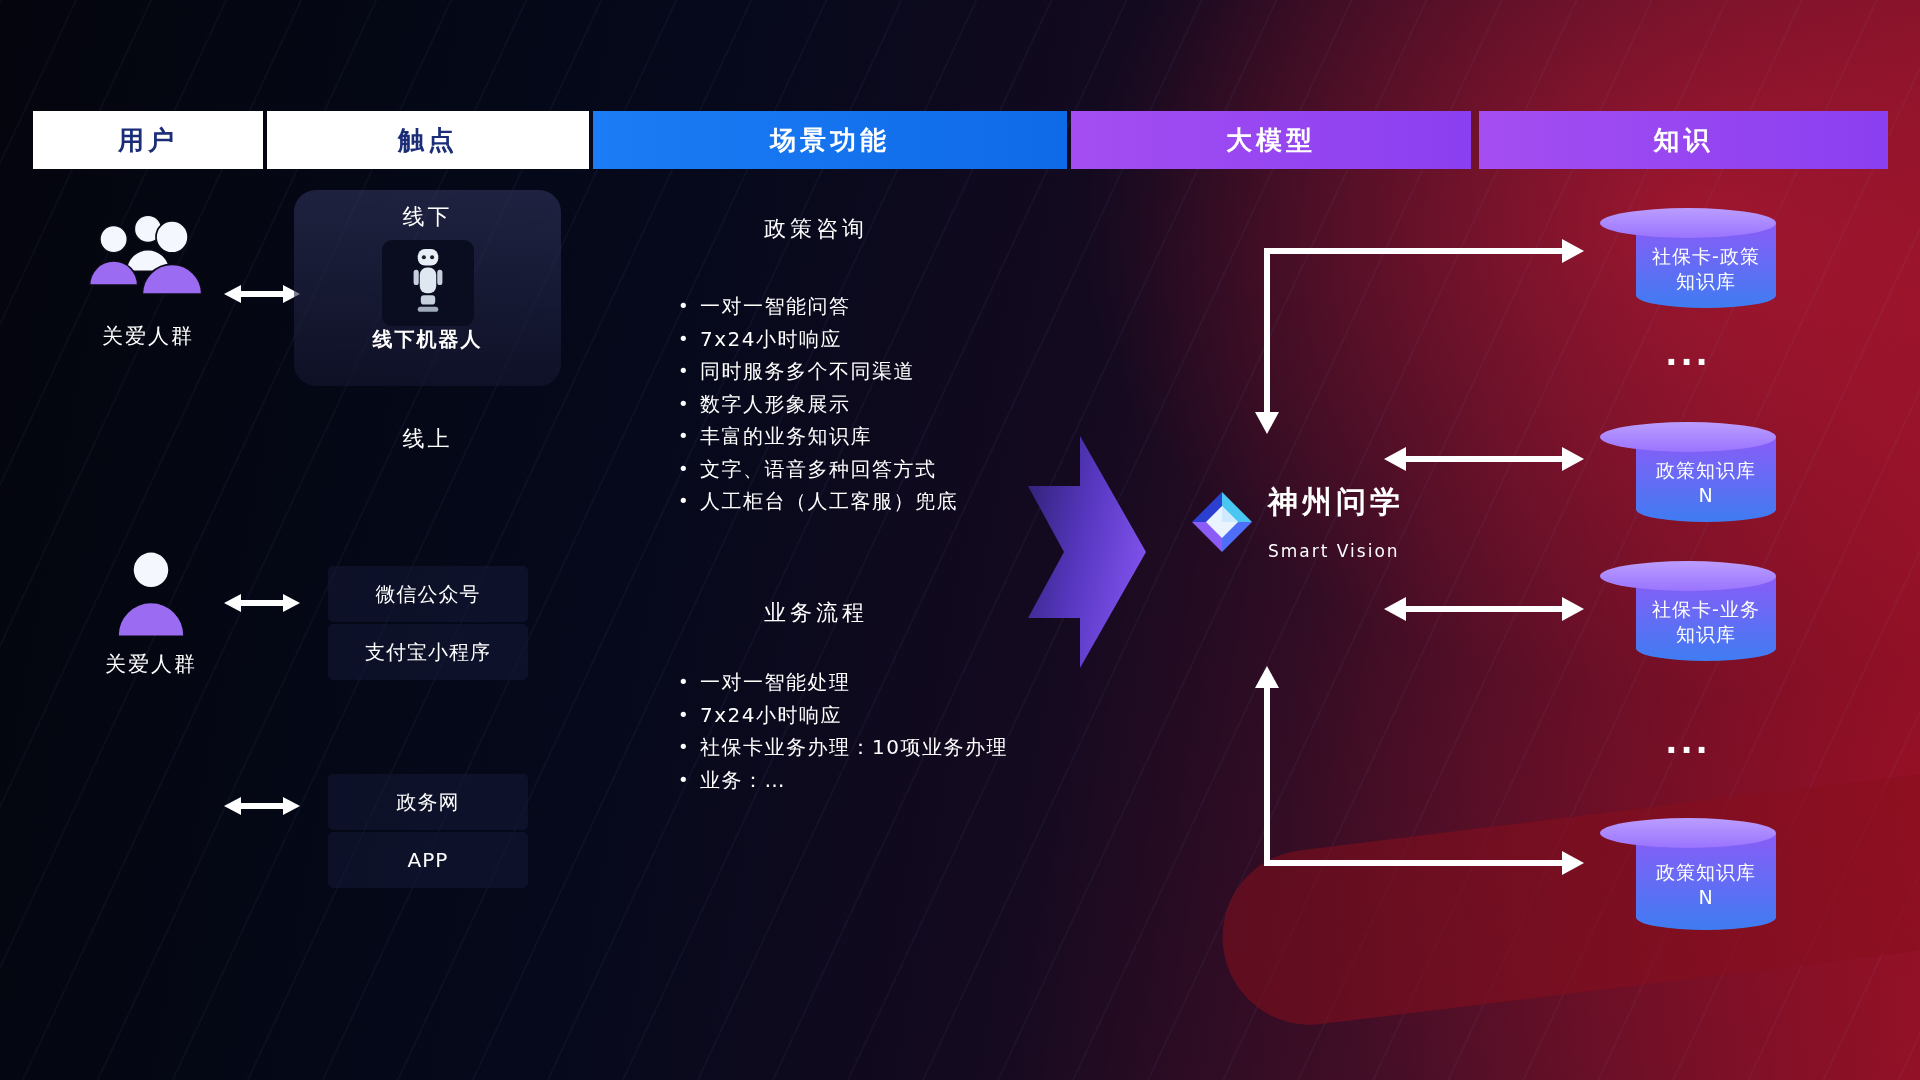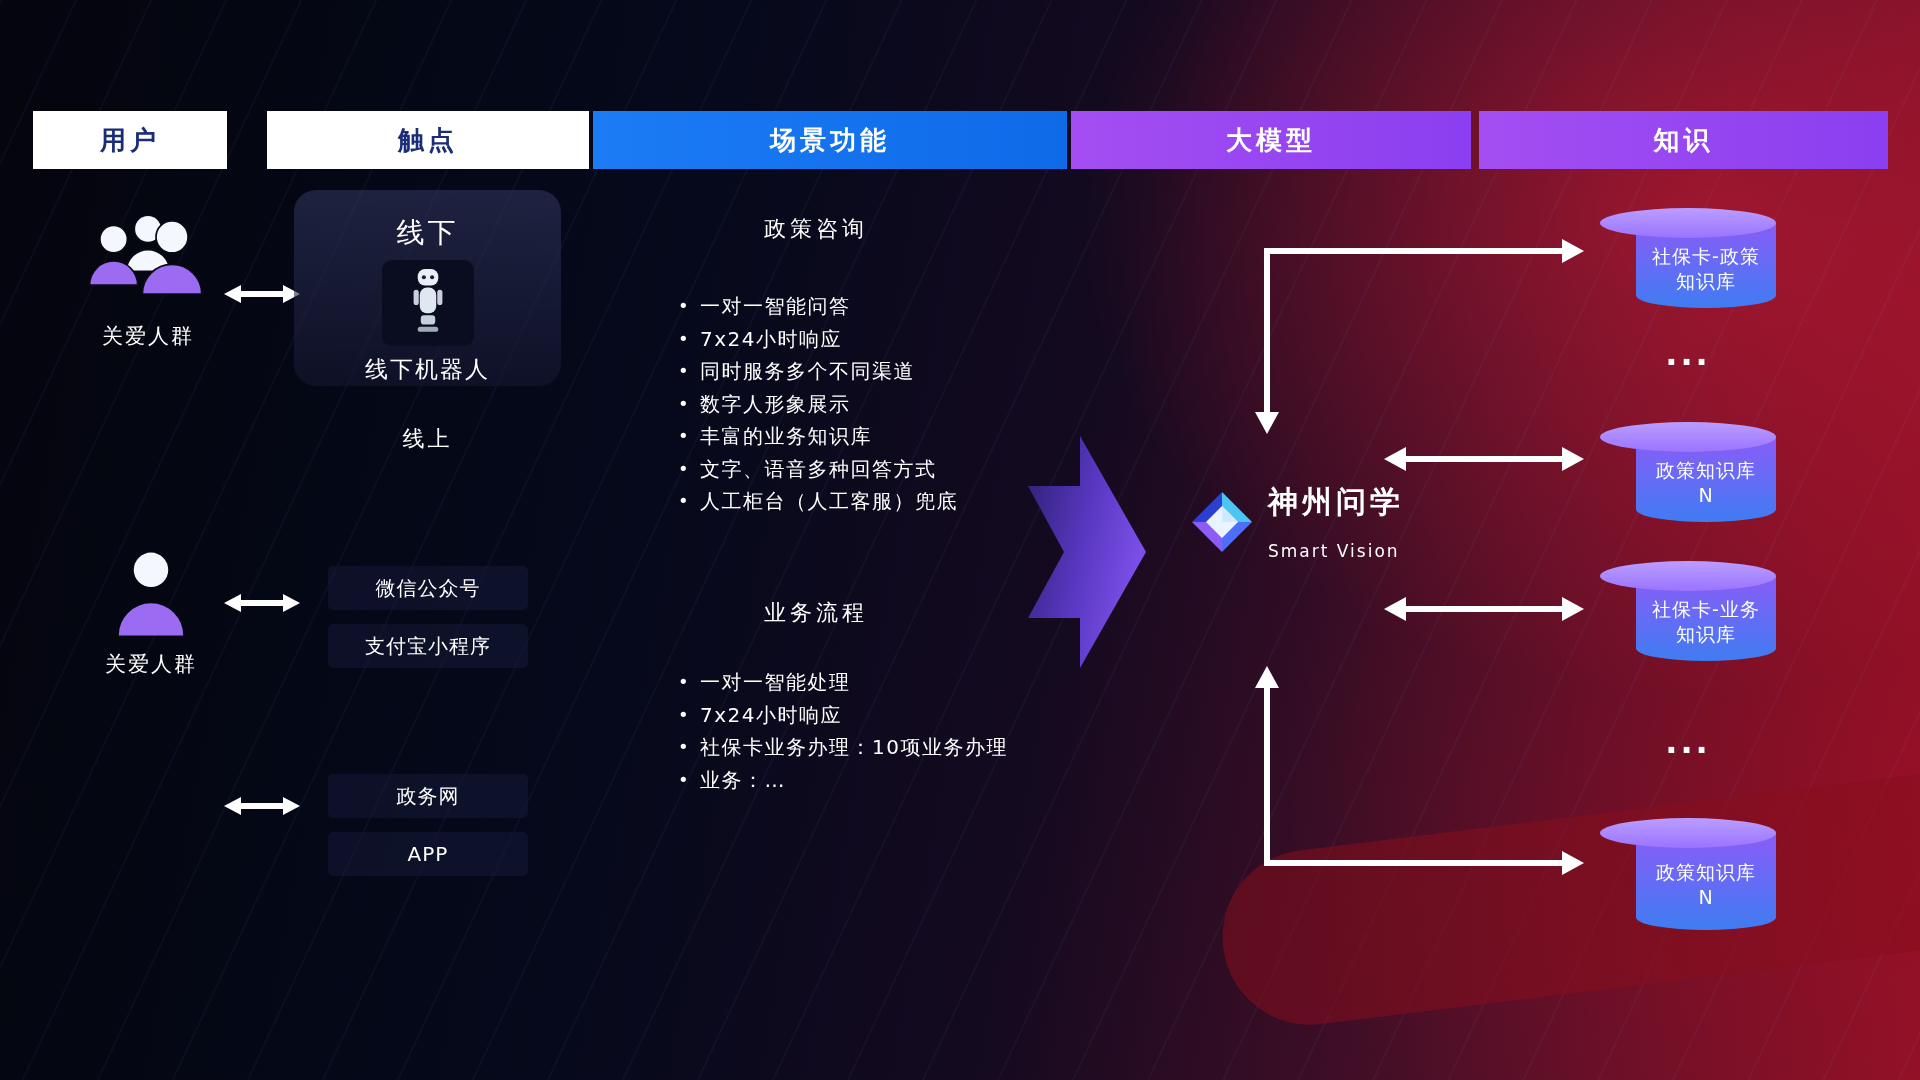--- a/index.html
+++ b/index.html
@@ -32,27 +32,27 @@
   .user{ position:absolute; text-align:center; color:#fff; }
   .user .lbl{ margin-top:6px; font-size:21px; letter-spacing:2px; }
   .harrow{ position:absolute; }
 
   
   .offline-box{
     position:absolute; left:294px; top:190px; width:267px; height:196px; border-radius:22px;
     background:linear-gradient(180deg, rgba(52,56,98,0.55), rgba(20,22,48,0.62));
     display:flex; flex-direction:column; align-items:center; padding-top:12px; color:#fff;
   }
-  .tp-title{ font-size:28px; letter-spacing:3px; color:#fff;margin-top:12px; }
+  .tp-title{ font-size:22px; letter-spacing:3px; color:#fff; }
   .robot-panel{ margin-top:8px; width:92px; height:86px; background:#0a0d20; border-radius:10px;
                 display:flex; align-items:center; justify-content:center; }
-  .robot-caption{ margin-top:8px; font-size:23px; letter-spacing:2px; }
+  .robot-caption{ margin-top:0; font-size:20px; letter-spacing:2px;font-weight:bold; }
   .online-title{ position:absolute; left:294px; width:267px; top:424px; text-align:center;
                  font-size:22px; letter-spacing:3px; color:#fff; }
-  .channel{ position:absolute; left:328px; width:200px; height:44px; border-radius:5px;
+  .channel{ position:absolute; left:328px; width:200px; height:56px; border-radius:5px;
             background:rgba(22,26,58,0.5); color:#fff; font-size:20px; letter-spacing:1px;
             display:flex; align-items:center; justify-content:center; }
 
   
   .scene-title{ position:absolute; left:626px; width:380px; text-align:center;
                 color:#fff; font-size:22px; letter-spacing:4px; }
   .scene-list{ position:absolute; left:676px; list-style:none; color:#fff; font-size:20px; letter-spacing:1.5px; }
   .scene-list li{ position:relative; padding-left:24px; line-height:32.5px; white-space:nowrap; }
   .scene-list li::before{ content:"•"; position:absolute; left:2px; font-size:18px; }
 
@@ -77,21 +77,21 @@
   .dots{ position:absolute; left:1600px; width:176px; text-align:center; color:#fff;
          font-size:32px; font-weight:700; letter-spacing:3px; line-height:1; }
 </style>
 </head>
 <body>
 
 <div class="stage">
   <div class="streaks"></div>
   <div class="swoosh"></div>
 
-  <div class="hdr white" style="left:33px;width:194px">用户</div>
+  <div class="hdr white" style="left:33px;width:230px">用户</div>
   <div class="hdr white" style="left:267px;width:322px">触点</div>
   <div class="hdr blue" style="left:593px;width:474px">场景功能</div>
   <div class="hdr purple" style="left:1071px;width:400px">大模型</div>
   <div class="hdr purple" style="left:1479px;width:409px">知识</div>
 
   <div class="user" style="left:82px;top:210px;width:132px">
     <svg width="126" height="102" viewBox="0 0 110 86">
       <circle cx="55" cy="15" r="12" fill="#f5f7ff" stroke="#0b0b16" stroke-width="1.5"></circle>
       <path d="M36 52 a19 19 0 0 1 38 0 z" fill="#f5f7ff" stroke="#0b0b16" stroke-width="1.5"></path>
       <circle cx="25" cy="24" r="12" fill="#f5f7ff" stroke="#0b0b16" stroke-width="1.5"></circle>

